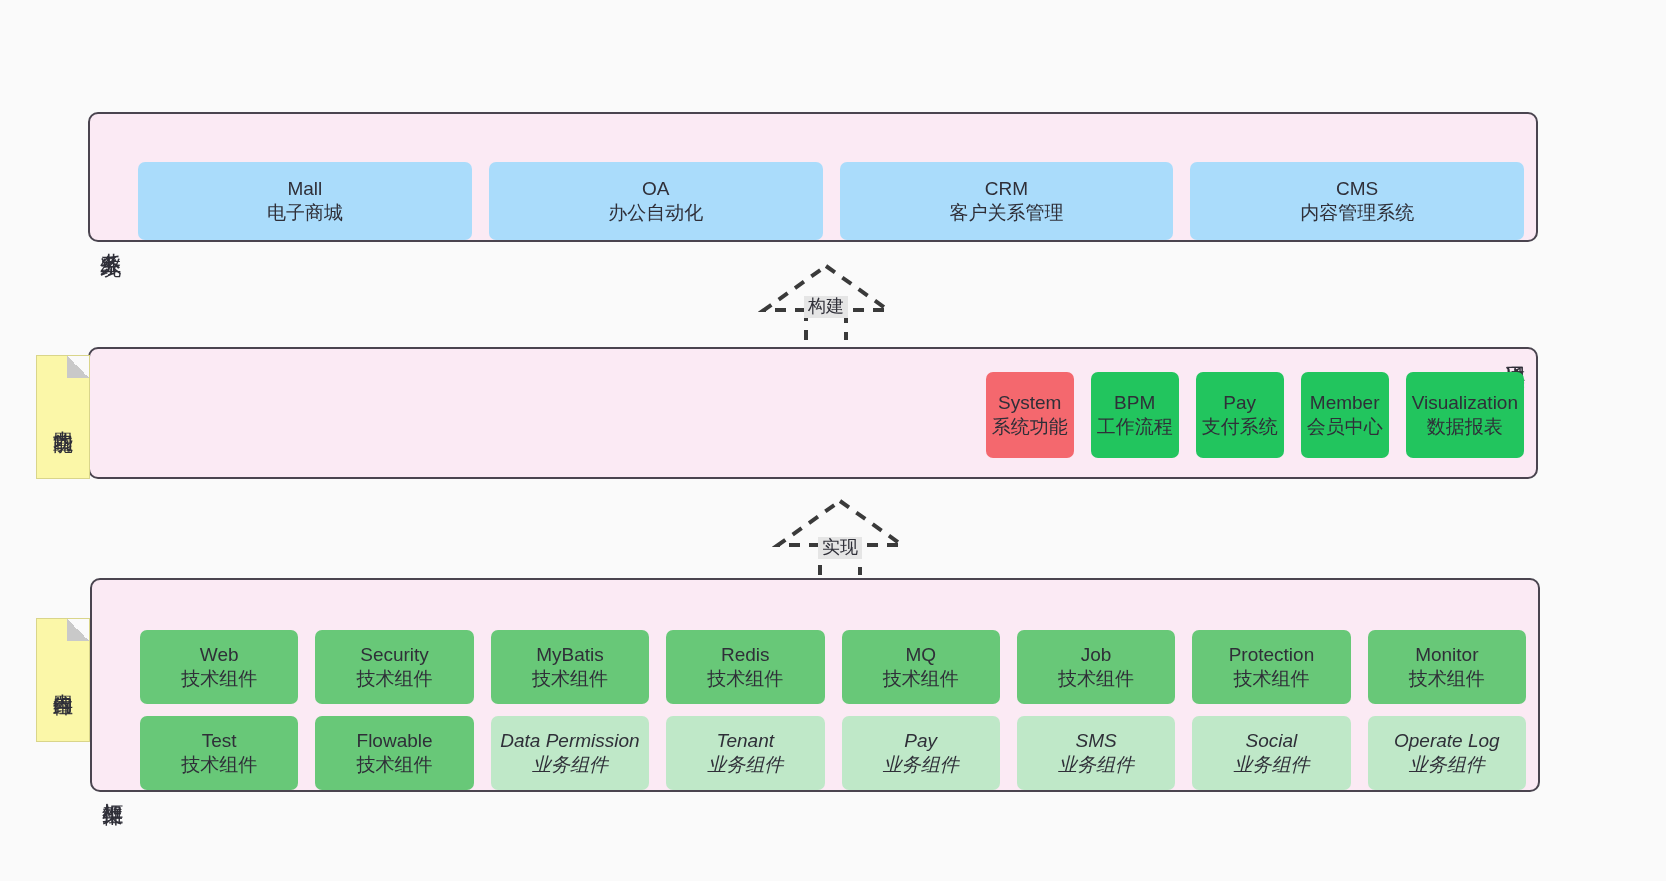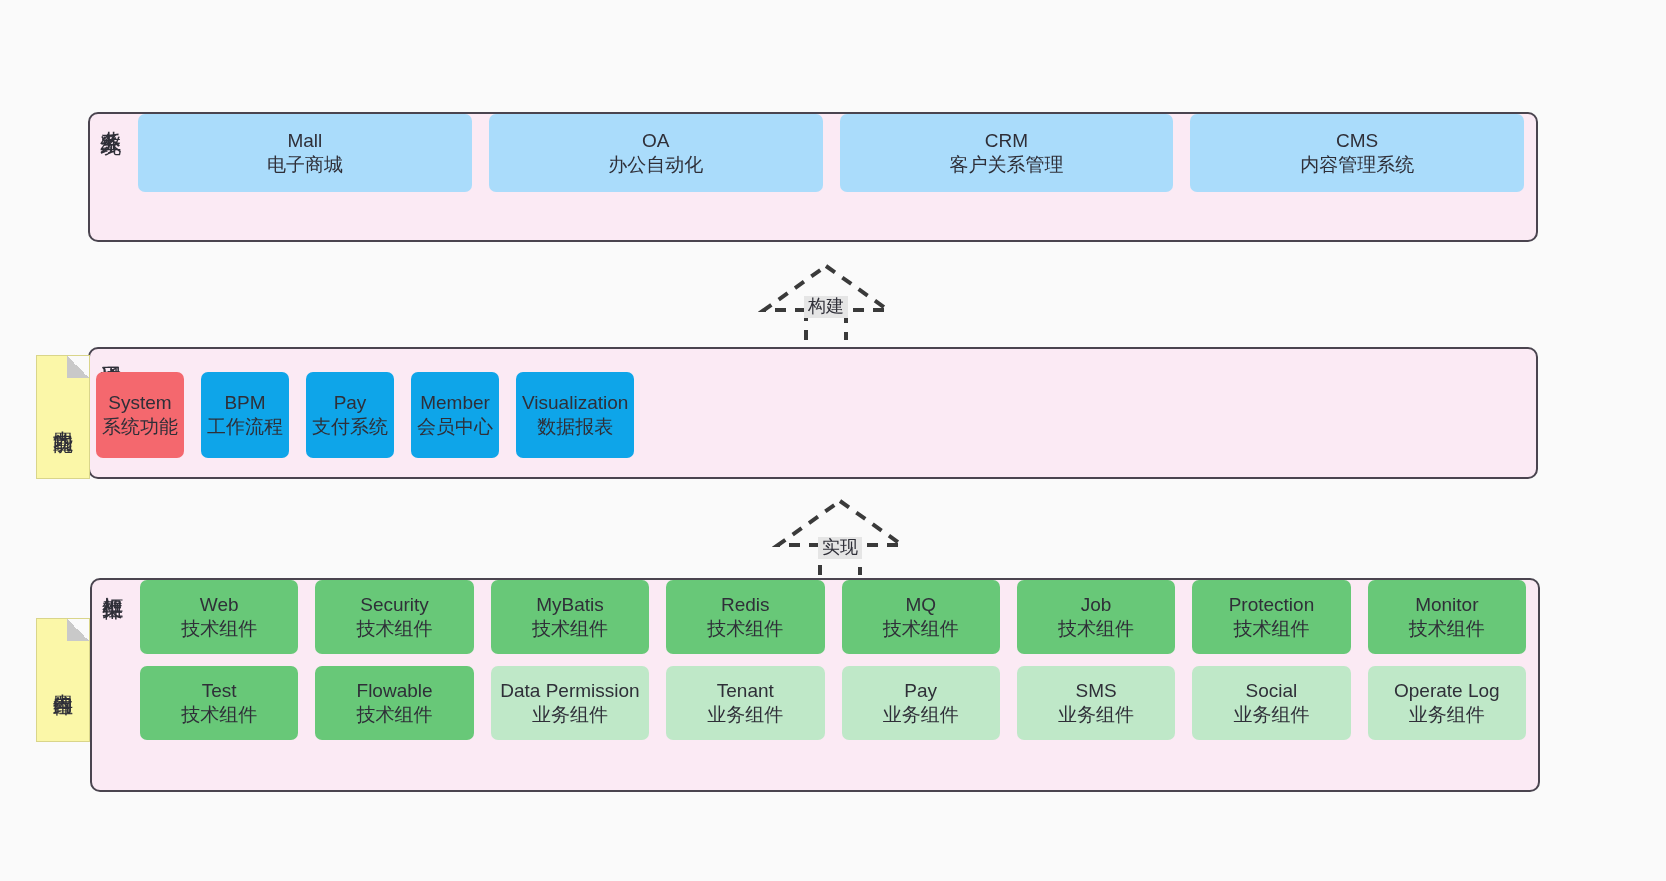--- a/index.html
+++ b/index.html
@@ -22,21 +22,21 @@
   }
 
   
   .layer {
     position: absolute;
     box-sizing: border-box;
     background: #fbeaf4;
     border: 2px solid #4a444f;
     border-radius: 10px;
     display: flex;
-    align-items: flex-start;
+    align-items: flex-end;
   }
   .layer-title {
     flex: 0 0 auto;
     width: 42px;
     display: flex;
     align-items: center;
     justify-content: center;
     font-size: 21px;
     line-height: 1.12;
     letter-spacing: 1px;
@@ -71,23 +71,23 @@
     font-size: 19px;
     line-height: 1.28;
     color: #2f2f38;
     padding: 4px 6px;
   }
   .node .t1 { white-space: normal; }
   .node .t2 { white-space: nowrap; }
 
   .node.blue  { background: #aadcfb; height: 78px; }
   .node.red   { background: #f4686e; height: 86px; }
-  .node.pink  { background: #0ea5e9; height: 86px; }
+  .node.pink  { background: #22c55e; height: 86px; }
   .node.green { background: #68c878; height: 74px; }
-  .node.mint  { background: #bfe8c8; height: 74px; }
+  .node.mint  { background: #bfe8c8; height: 74px; font-style: italic; }
 
   
   .note {
     position: absolute;
     box-sizing: border-box;
     background: #fbf7a8;
     border: 1px solid #d9d58a;
     display: flex;
     align-items: center;
     justify-content: center;

